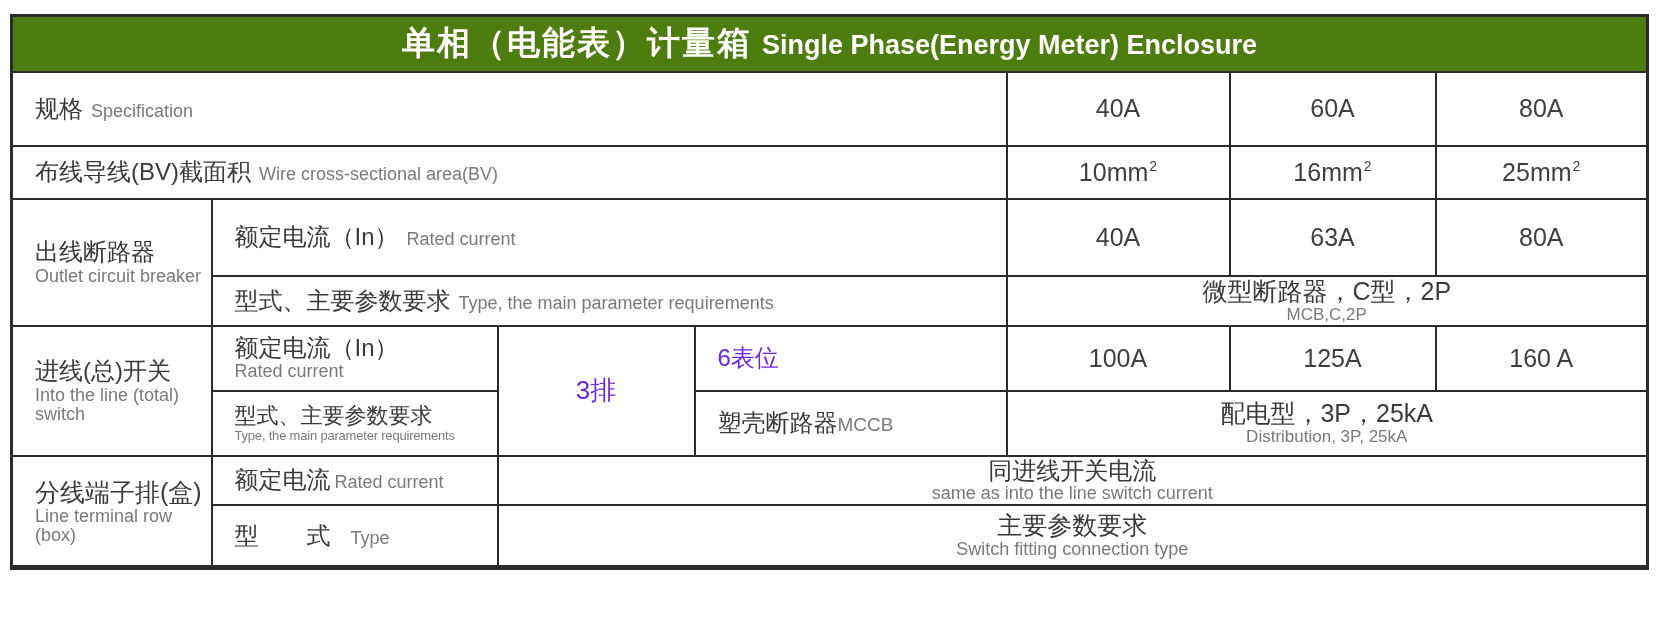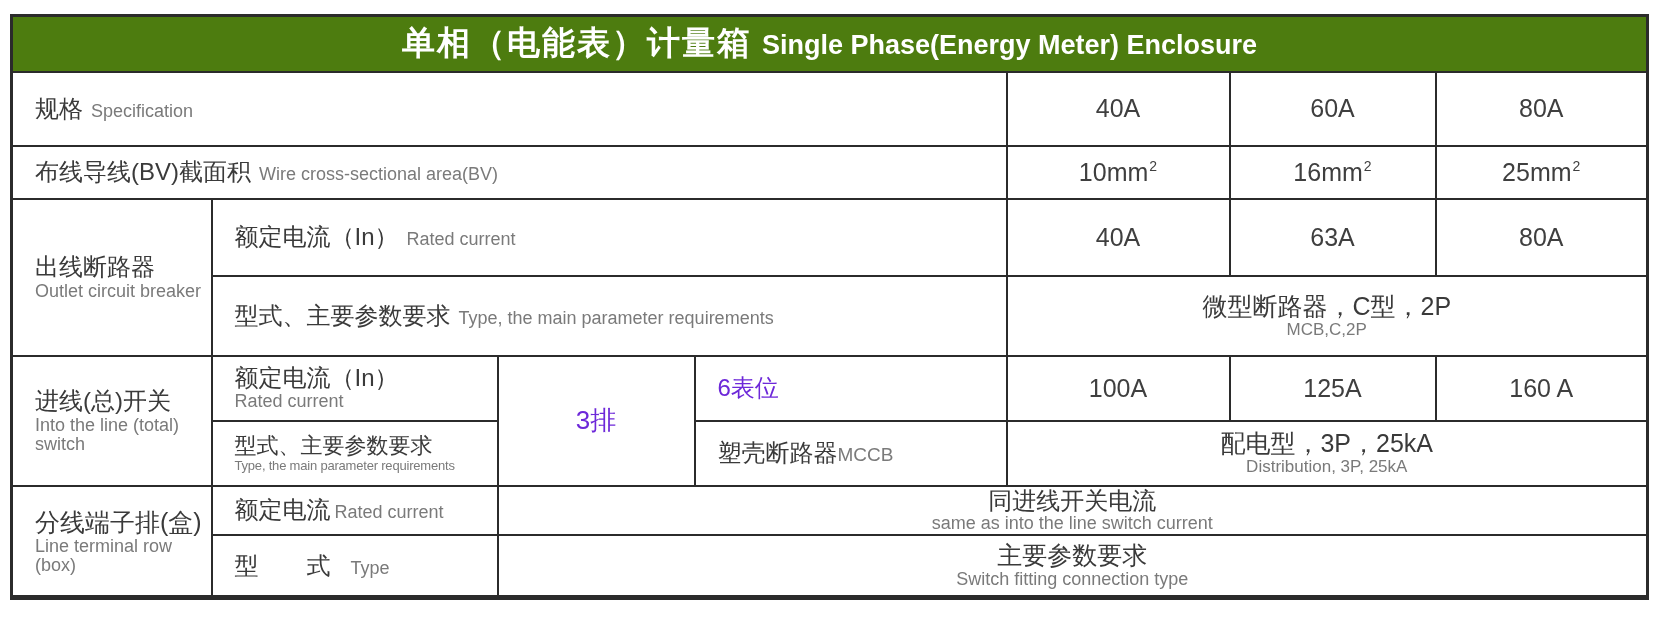--- a/index.html
+++ b/index.html
@@ -77,21 +77,21 @@
         <span class="zh">出线断路器</span>
         <span class="en">Outlet circuit breaker</span>
       </td>
       <td colspan="3" class="lab">
         <span class="zh">额定电流（In）</span><span class="en inline-en">Rated current</span>
       </td>
       <td class="val">40A</td>
       <td class="val">63A</td>
       <td class="val">80A</td>
     </tr>
-    <tr style="height:80px">
+    <tr style="height:50px">
       <td colspan="3" class="lab">
         <span class="zh">型式、主要参数要求</span><span class="en inline-en">Type, the main parameter requirements</span>
       </td>
       <td colspan="3" class="ctr stack">
         <div class="line1 zh-lg">微型断路器，C型，2P</div>
         <div class="line2 en" style="font-size:17px">MCB,C,2P</div>
       </td>
     </tr>
 
     <tr style="height:65px">

